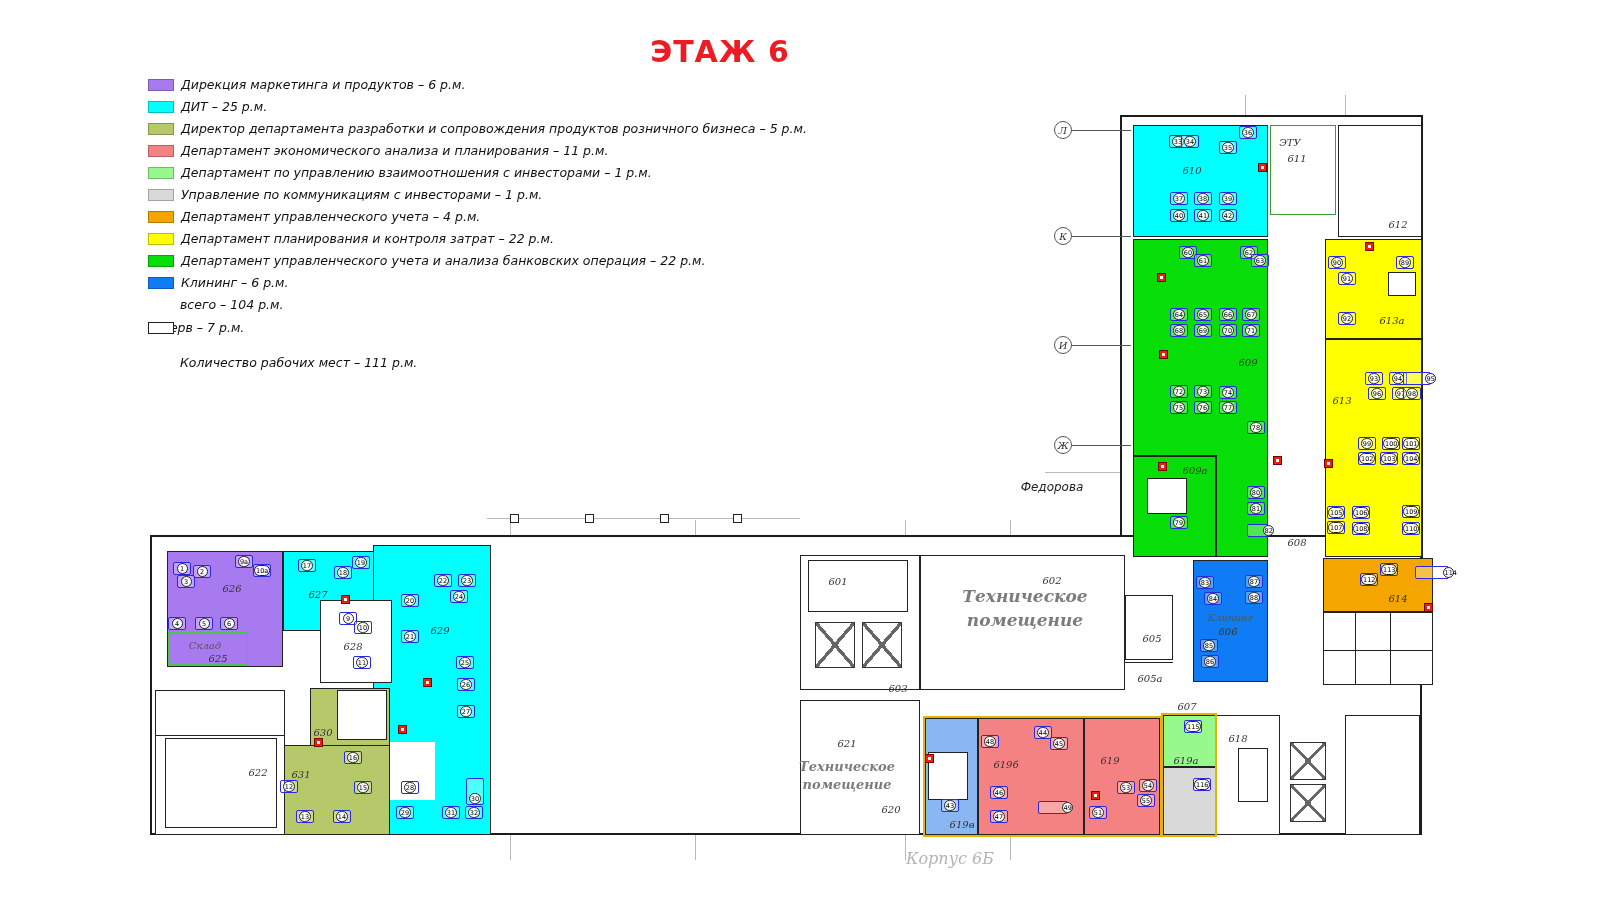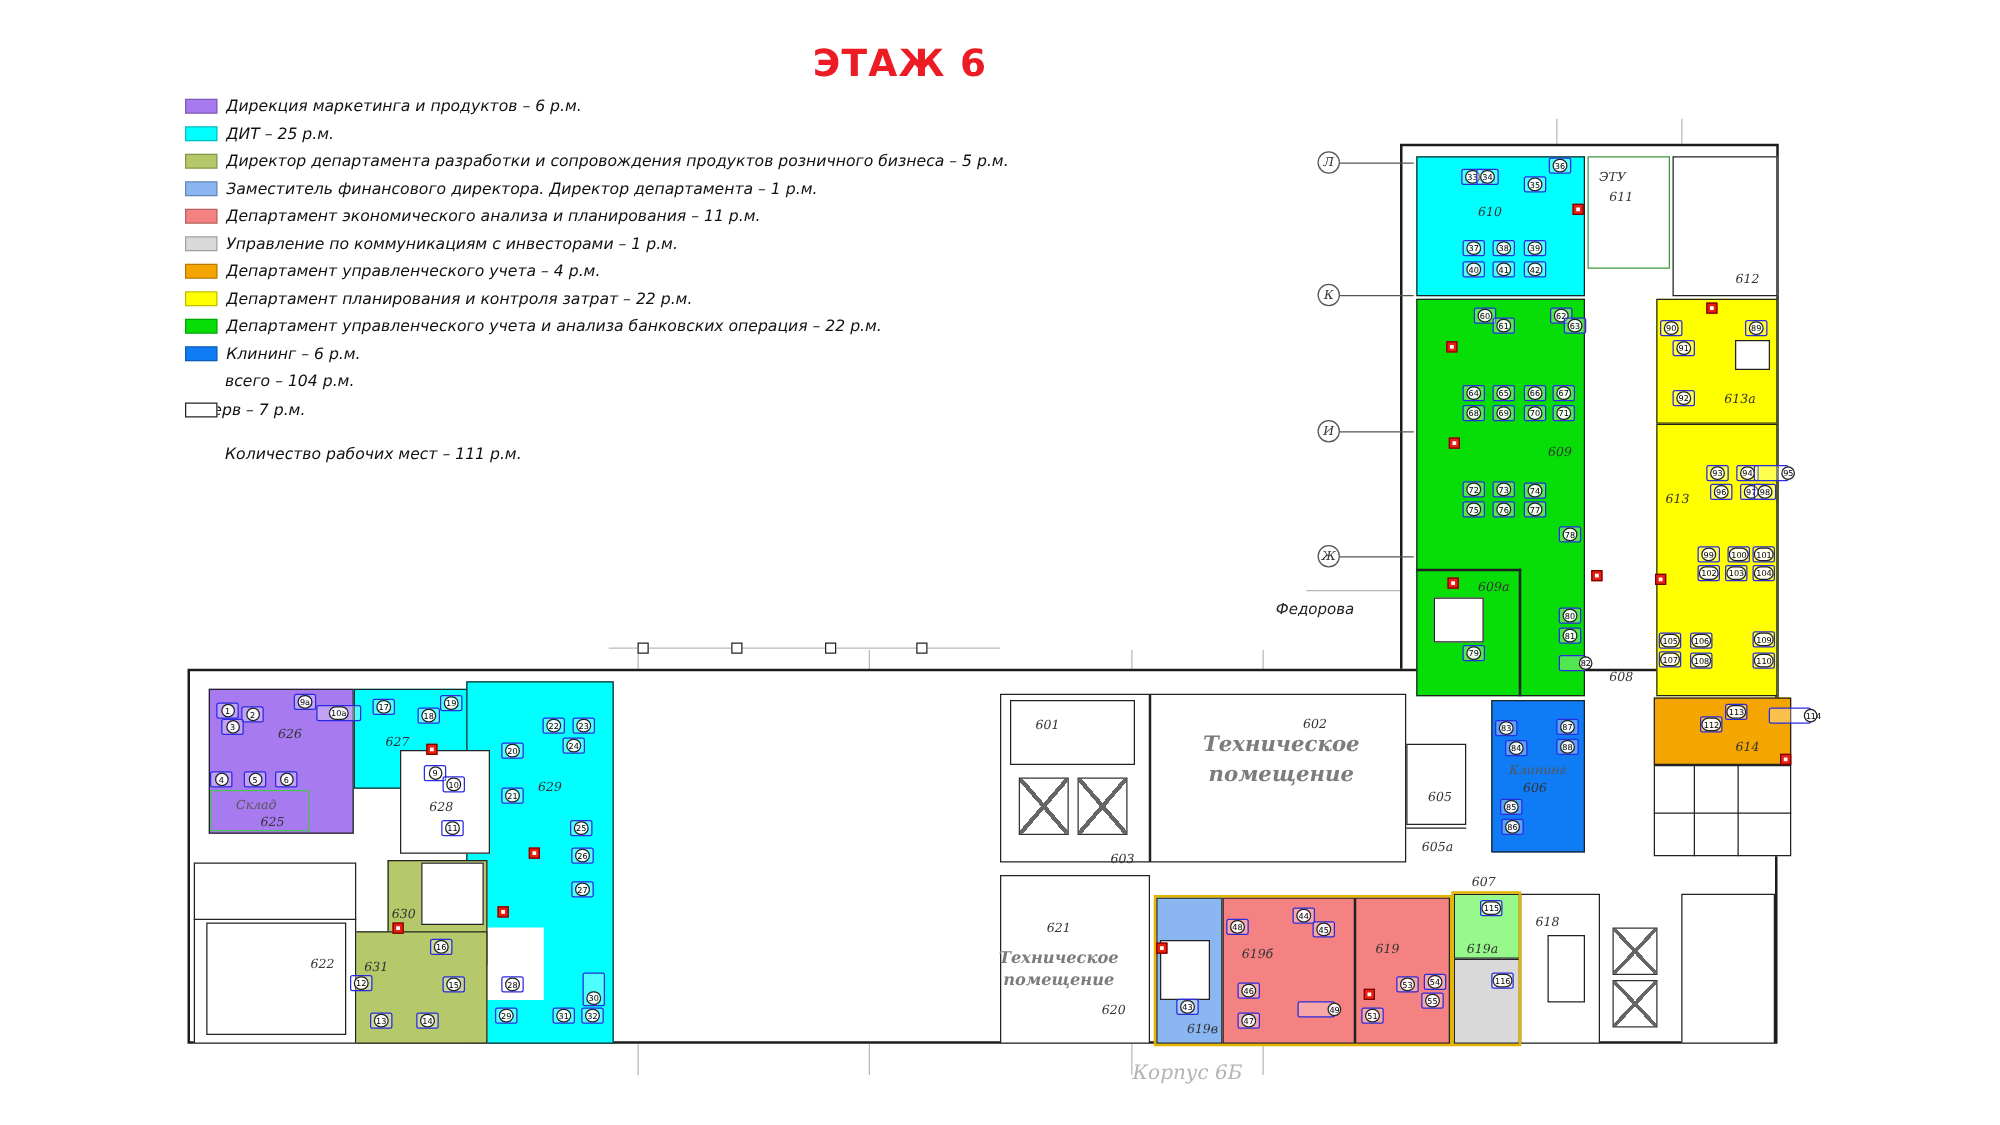--- a/index.html
+++ b/index.html
@@ -65,26 +65,26 @@
         </div>
         <div class="lrow">
           <span class="lsw" style="background: rgb(0, 255, 255);"></span>
           <span class="llbl">ДИТ – 25 р.м.</span>
         </div>
         <div class="lrow">
           <span class="lsw" style="background: rgb(181, 201, 106);"></span>
           <span class="llbl">Директор департамента разработки и сопровождения продуктов розничного бизнеса –  5 р.м.</span>
         </div>
         <div class="lrow">
-          <span class="lsw" style="background: rgb(138, 182, 242);"></span>
-          <span class="llbl">Заместитель финансового директора. Директор департамента  – 1 р.м.</span>
-        </div>
-        <div class="lrow">
           <span class="lsw" style="background: rgb(245, 130, 130);"></span>
           <span class="llbl">Департамент экономического анализа и планирования – 11 р.м.</span>
+        </div>
+        <div class="lrow gap">
+          <span class="lsw" style="background: rgb(151, 248, 140);"></span>
+          <span class="llbl">Департамент по управлению взаимоотношения с инвесторами – 1 р.м.</span>
         </div>
         <div class="lrow">
           <span class="lsw" style="background: rgb(217, 217, 217);"></span>
           <span class="llbl">Управление по коммуникациям с инвесторами – 1 р.м.</span>
         </div>
         <div class="lrow">
           <span class="lsw" style="background: rgb(245, 165, 0);"></span>
           <span class="llbl">Департамент управленческого учета – 4 р.м.</span>
         </div>
         <div class="lrow">
@@ -189,21 +189,21 @@
       </div>
       <div class="desk" style="left: 195px; top: 617px; width: 18px; height: 13px;">
         <span class="dn">5</span>
       </div>
       <div class="desk" style="left: 220px; top: 617px; width: 18px; height: 13px;">
         <span class="dn">6</span>
       </div>
       <div class="desk" style="left: 235px; top: 555px; width: 18px; height: 13px;">
         <span class="dn">9а</span>
       </div>
-      <div class="desk" style="left: 253px; top: 564px; width: 36px; height: 13px;">
+      <div class="desk" style="left: 253px; top: 564px; width: 18px; height: 13px;">
         <span class="dn">10а</span>
       </div>
       <div class="desk" style="left: 298px; top: 559px; width: 18px; height: 13px;">
         <span class="dn">17</span>
       </div>
       <div class="desk" style="left: 334px; top: 566px; width: 18px; height: 13px;">
         <span class="dn">18</span>
       </div>
       <div class="desk" style="left: 352px; top: 556px; width: 18px; height: 13px;">
         <span class="dn">19</span>

